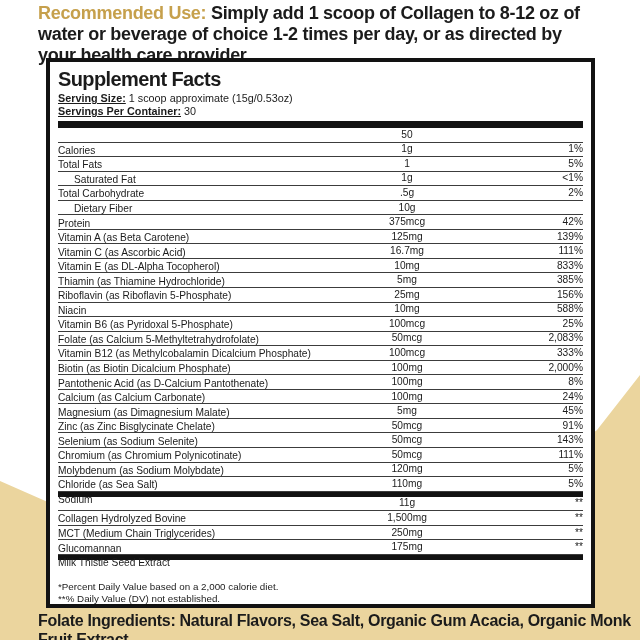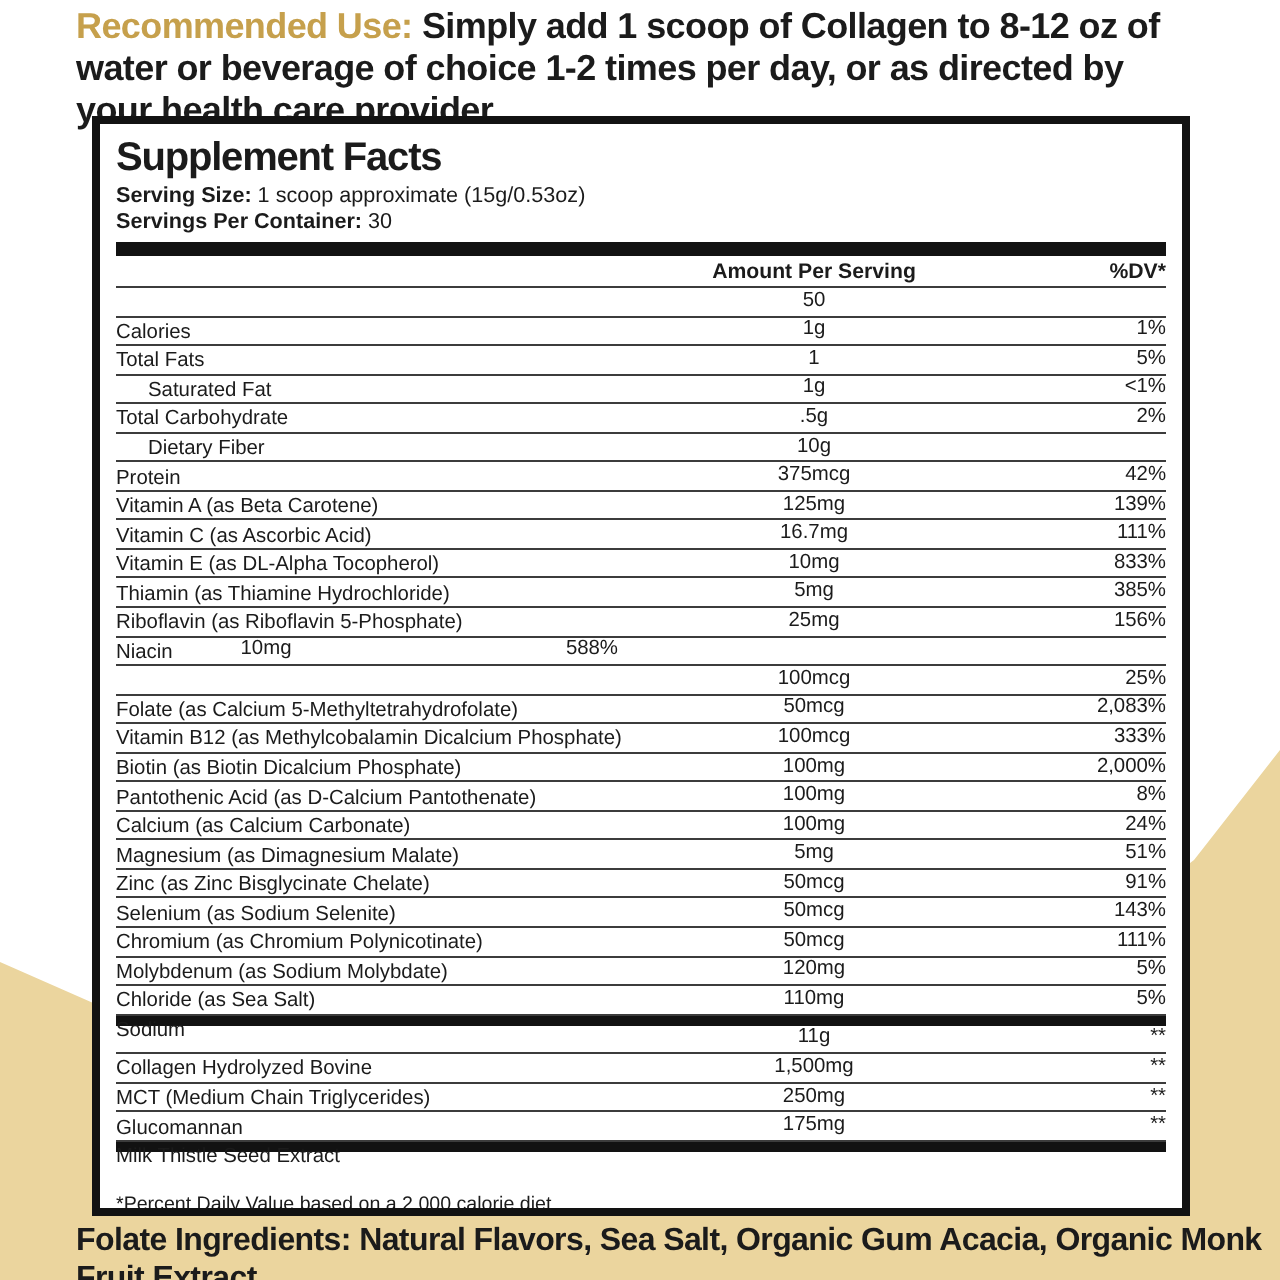--- a/index.html
+++ b/index.html
@@ -29,21 +29,21 @@
   .gold{color:var(--gold);}
   .panel{
     position:absolute;left:46px;top:58px;width:549px;height:550px;
     background:#ffffff;border:4px solid #121212;
     padding:4px 8px 0 8px;overflow:hidden;
   }
   .panel h1{
     font-size:20px;font-weight:bold;letter-spacing:-0.6px;line-height:26px;
   }
   .serving{font-size:10.8px;line-height:13px;}
-  .serving .lab{font-weight:bold;}
+  .serving .lab{font-weight:bold;text-decoration:underline;}
   .thick-bar{background:#121212;}
   .bar-top{height:7px;margin-top:3px;}
   .bar-mid{height:5px;}
   .bar-bottom{height:5px;}
   .row{
     display:flex;align-items:center;
     height:14.55px;font-size:10.2px;line-height:12px;
     border-bottom:1px solid var(--rule);
     white-space:nowrap;
   }
@@ -68,25 +68,20 @@
 
 <div class="panel">
   <h1>Supplement Facts</h1>
 
   <p class="serving"><span class="lab">Serving Size:</span><span> 1 scoop approximate (15g/0.53oz)</span></p>
 
   <p class="serving"><span class="lab">Servings Per Container:</span><span> 30</span></p>
 
   <div class="thick-bar bar-top"></div>
 
-  <div class="row header-row">
-    <span class="name"></span>
-    <span class="amount">Amount Per Serving</span>
-    <span class="dv">%DV*</span>
-  </div>
 
   <div id="rows-main">
       <div class="row">
         <span class="name">Calories</span>
         <span class="amount">50</span>
         <span class="dv"></span>
       </div>
       <div class="row">
         <span class="name">Total Fats</span>
         <span class="amount">1g</span>
@@ -136,20 +131,21 @@
         <span class="name">Riboflavin (as Riboflavin 5-Phosphate)</span>
         <span class="amount">5mg</span>
         <span class="dv">385%</span>
       </div>
       <div class="row">
         <span class="name">Niacin</span>
         <span class="amount">25mg</span>
         <span class="dv">156%</span>
       </div>
       <div class="row">
+        <span class="name">Vitamin B6 (as Pyridoxal 5-Phosphate)</span>
         <span class="amount">10mg</span>
         <span class="dv">588%</span>
       </div>
       <div class="row">
         <span class="name">Folate (as Calcium 5-Methyltetrahydrofolate)</span>
         <span class="amount">100mcg</span>
         <span class="dv">25%</span>
       </div>
       <div class="row">
         <span class="name">Vitamin B12 (as Methylcobalamin Dicalcium Phosphate)</span>
@@ -172,21 +168,21 @@
         <span class="dv">8%</span>
       </div>
       <div class="row">
         <span class="name">Magnesium (as Dimagnesium Malate)</span>
         <span class="amount">100mg</span>
         <span class="dv">24%</span>
       </div>
       <div class="row">
         <span class="name">Zinc (as Zinc Bisglycinate Chelate)</span>
         <span class="amount">5mg</span>
-        <span class="dv">51%</span>
+        <span class="dv">45%</span>
       </div>
       <div class="row">
         <span class="name">Selenium (as Sodium Selenite)</span>
         <span class="amount">50mcg</span>
         <span class="dv">91%</span>
       </div>
       <div class="row">
         <span class="name">Chromium (as Chromium Polynicotinate)</span>
         <span class="amount">50mcg</span>
         <span class="dv">143%</span>

